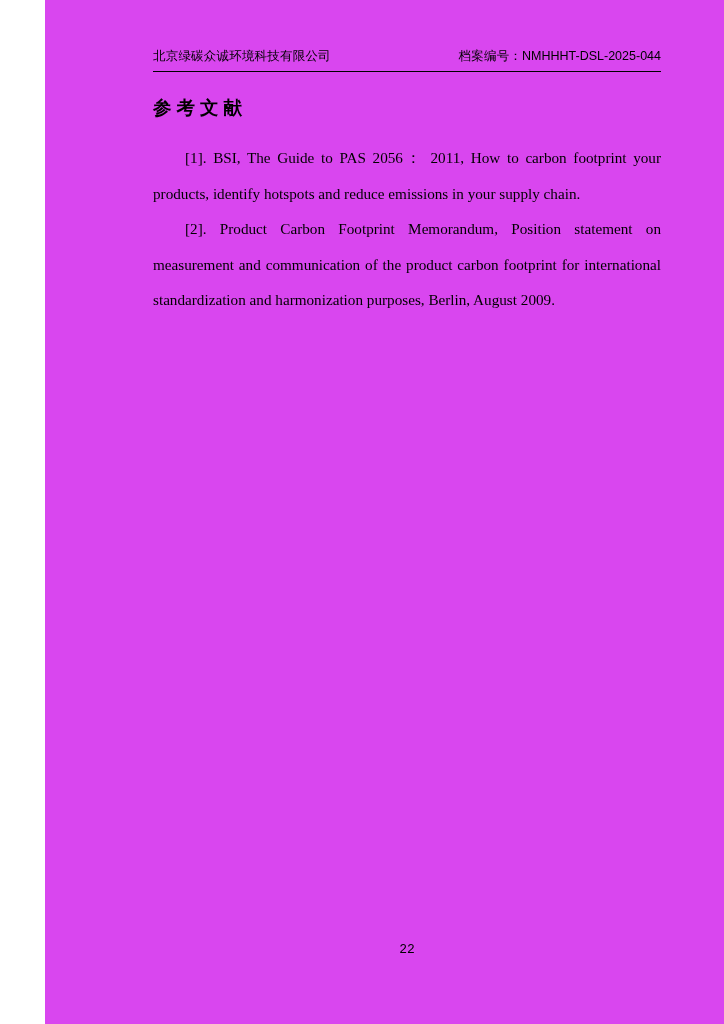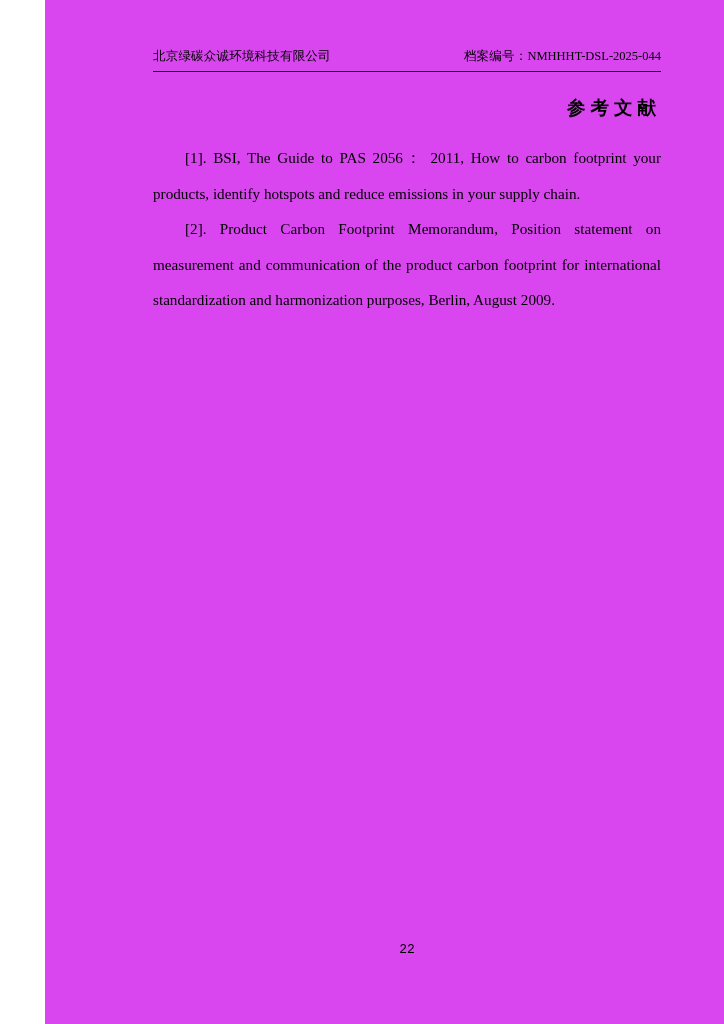--- a/index.html
+++ b/index.html
@@ -33,40 +33,40 @@
     justify-content: space-between;
     align-items: baseline;
     font-size: 12.5px;
     line-height: 16px;
   }
   .header-left {
     font-family: "Liberation Serif", serif;
     letter-spacing: 0.2px;
   }
   .header-right {
-    font-family: Liberation Serif, serif;
+    font-family: Liberation Sans, sans-serif;
     white-space: nowrap;
   }
   .header-right .label {
     letter-spacing: 0.2px;
   }
   .header-rule {
     position: absolute;
     left: 108px;
     top: 71px;
     width: 508px;
     height: 0;
     border-top: 1px solid #000000;
   }
   .doc-title {
     position: absolute;
     left: 108px;
     top: 95px;
     width: 508px;
-    text-align: right;
+    text-align: left;
     font-size: 18.5px;
     font-weight: bold;
     letter-spacing: 5px;
     font-family: "DejaVu Serif", serif;
   }
   .body-block {
     position: absolute;
     left: 108px;
     top: 140px;
     width: 508px;

